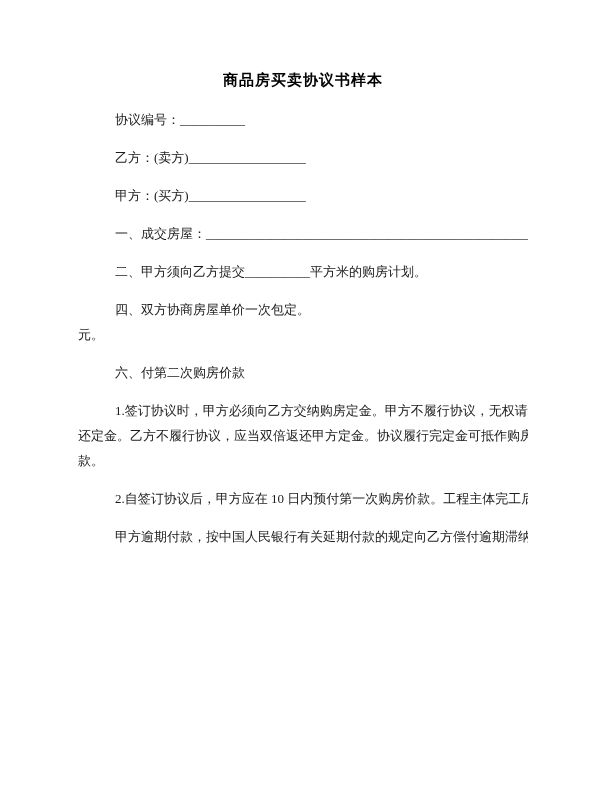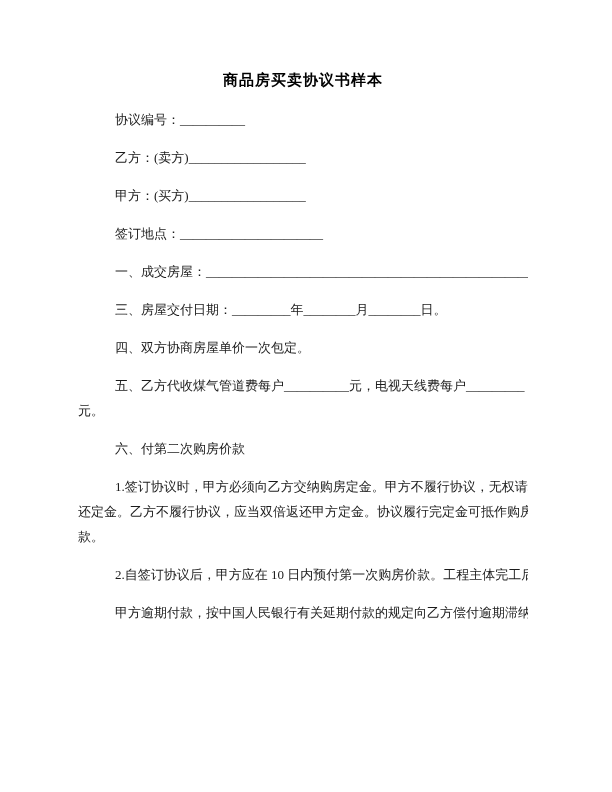--- a/index.html
+++ b/index.html
@@ -47,27 +47,25 @@
 </head>
 <body>
 
 <div class="page">
 
   <div class="doc-title">商品房买卖协议书样本</div>
 
   <div class="line indent">协议编号：__________</div>
   <div class="line indent">乙方：(卖方)__________________</div>
   <div class="line indent">甲方：(买方)__________________</div>
-  <div class="line indent">签订地点：______________________</div>
 
   <div class="line indent">一、成交房屋：__________________________________________________</div>
-  <div class="line indent">三、房屋交付日期：_________年________月________日。</div>
+  <div class="line indent">二、甲方须向乙方提交__________平方米的购房计划。</div>
   <div class="line indent">四、双方协商房屋单价一次包定。</div>
 
-  <div class="line indent">五、乙方代收煤气管道费每户__________元，电视天线费每户_________</div>
   <div class="line cont">元。</div>
 
   <div class="line indent">六、付第二次购房价款</div>
 
   <div class="line indent">1.签订协议时，甲方必须向乙方交纳购房定金。甲方不履行协议，无权请求返</div>
   <div class="line cont">还定金。乙方不履行协议，应当双倍返还甲方定金。协议履行完定金可抵作购房价</div>
   <div class="line cont">款。</div>
 
   <div class="line indent">2.自签订协议后，甲方应在 10 日内预付第一次购房价款。工程主体完工后预</div>
 

